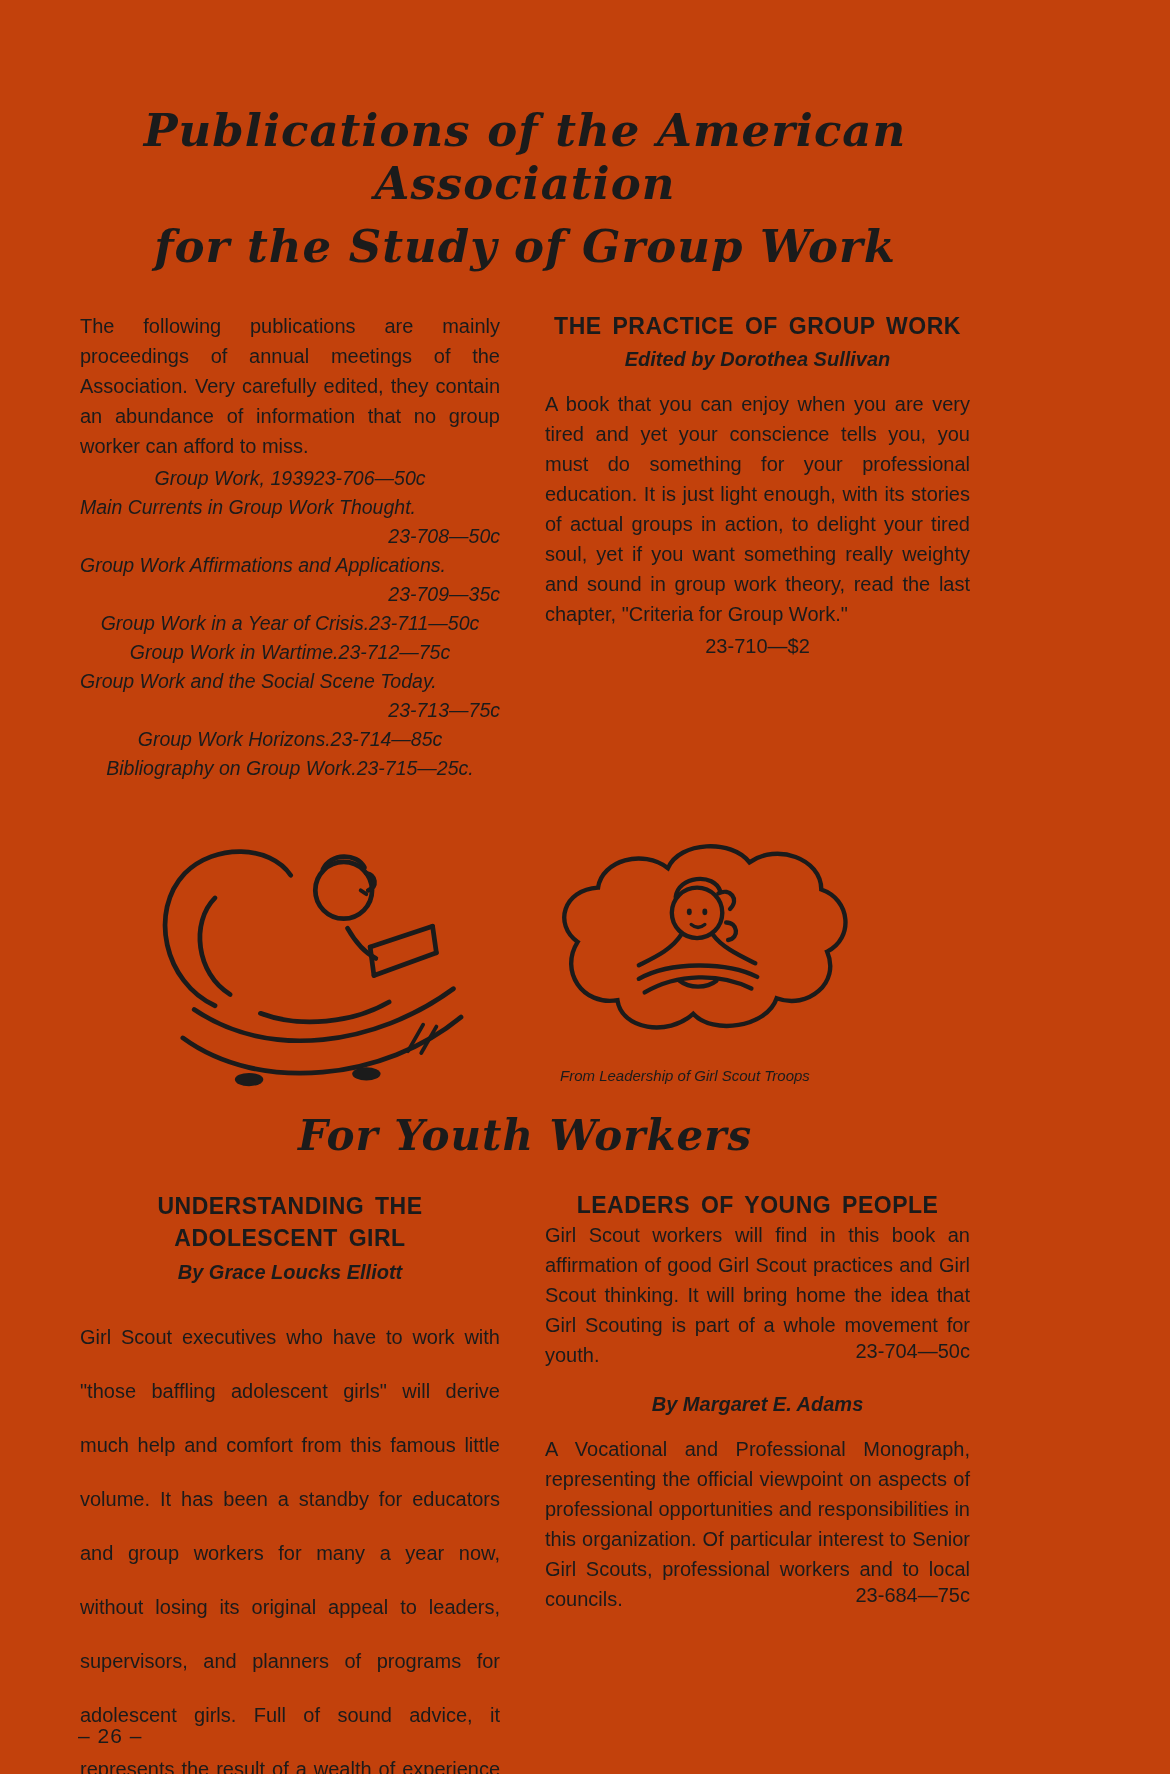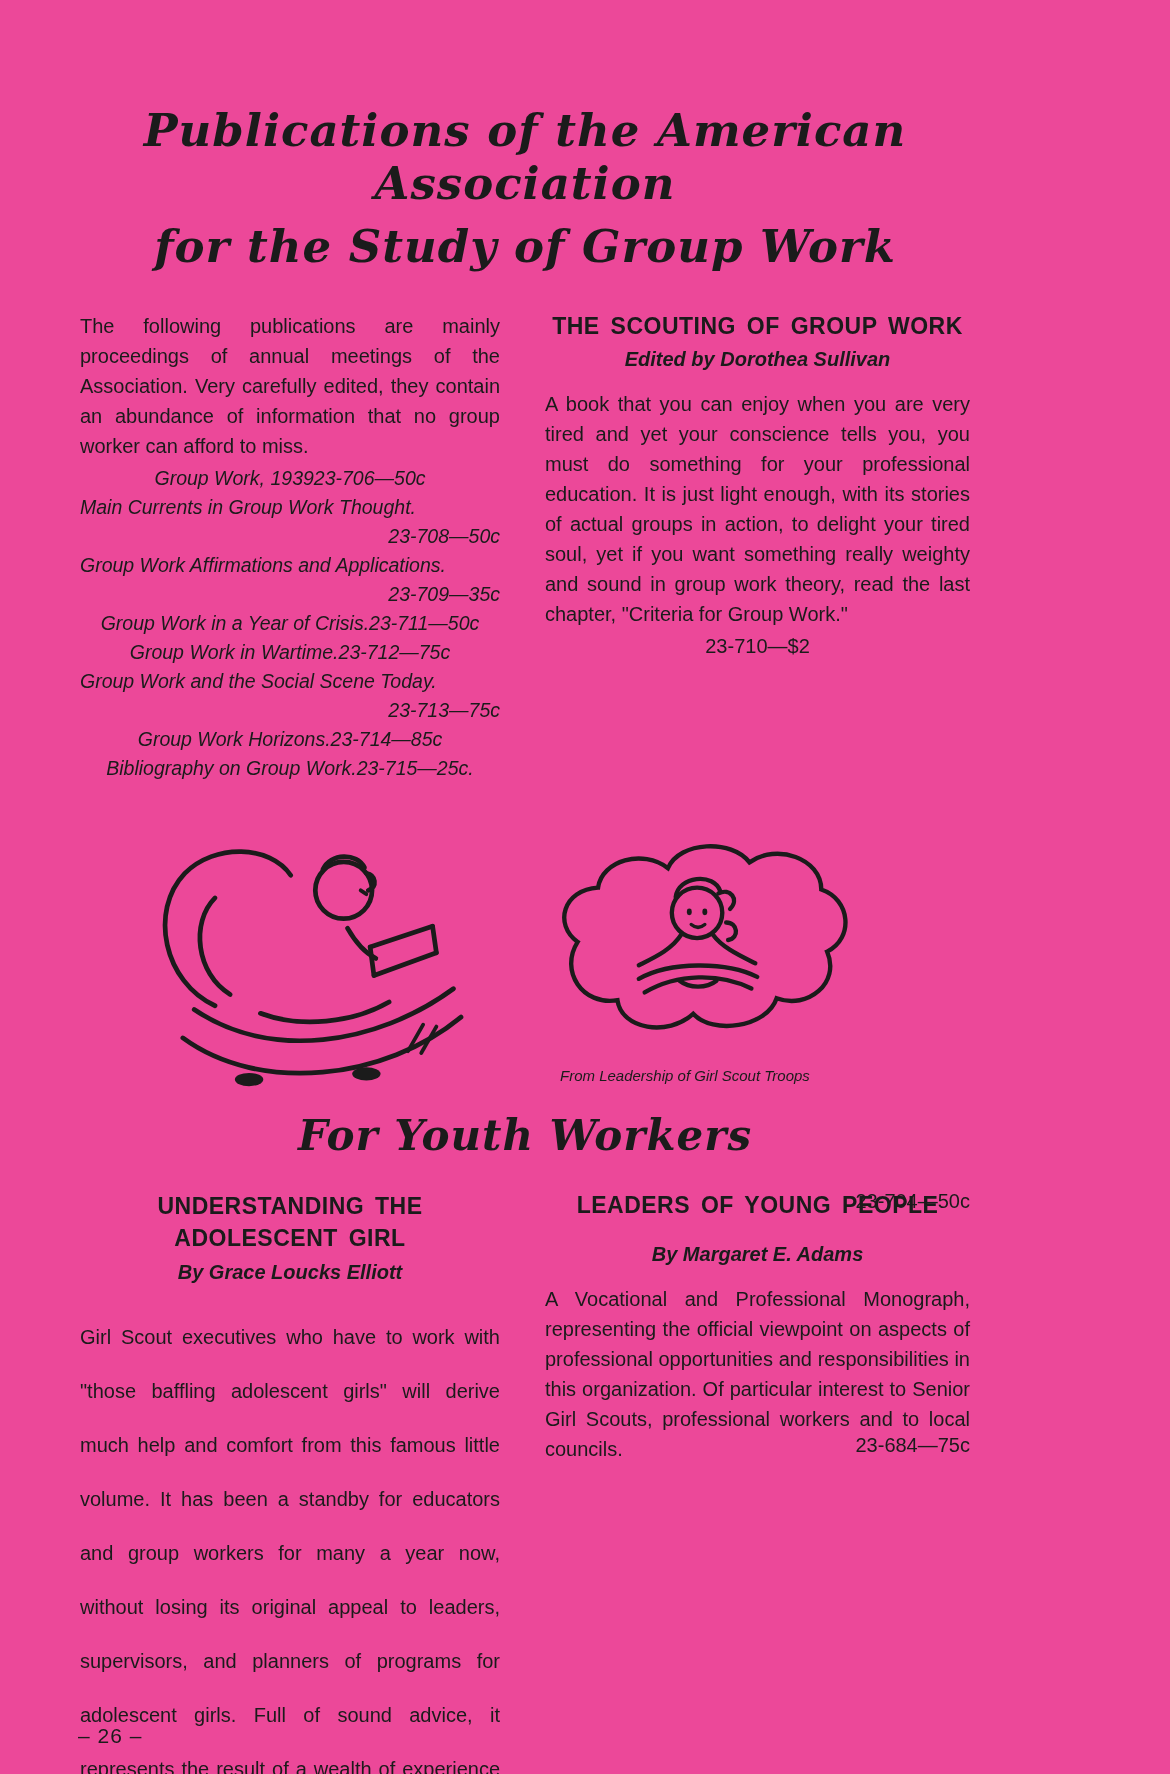--- a/index.html
+++ b/index.html
@@ -3,21 +3,21 @@
 <meta charset="utf-8">
 <style>
   * { box-sizing: border-box; }
   html, body { margin: 0; padding: 0; }
   body { background: #d8d6d0; }
 
   .page {
     width: 1170px;
     height: 1774px;
     margin: 0 auto;
-    background: #ec4899;
+    background: #c2410c;
     color: #1b1b1b;
     font-family: "Liberation Sans", sans-serif;
     position: relative;
     overflow: hidden;
   }
 
   .content { width: 890px; margin-left: 80px; }
 
   .main-title {
     font-family: "DejaVu Serif", serif;
@@ -145,21 +145,21 @@
             <span class="pub-code">23-714—85c</span>
           </div>
           <div class="pub-item inline">
             <span class="pub-title">Bibliography on Group Work.</span>
             <span class="pub-code">23-715—25c.</span>
           </div>
         </div>
       </div>
 
       <div class="col-r">
-        <h2 class="sec-heading">THE SCOUTING OF GROUP WORK</h2>
+        <h2 class="sec-heading">THE PRACTICE OF GROUP WORK</h2>
         <div class="sec-byline">Edited by Dorothea Sullivan</div>
         <p class="body-text">A book that you can enjoy when you are very tired and yet your conscience tells you, you must do something for your professional education. It is just light enough, with its stories of actual groups in action, to delight your tired soul, yet if you want something really weighty and sound in group work theory, read the last chapter, "Criteria for Group Work."</p>
         <div class="price-right">23-710—$2</div>
       </div>
 
     </div>
 
     <div class="illus-row">
 
       <div class="illus-left">
@@ -223,20 +223,21 @@
         </h2>
         <div class="sec-byline">By Grace Loucks Elliott</div>
         <p class="body-text wide-lines">Girl Scout executives who have to work with "those baffling adolescent girls" will derive much help and comfort from this famous little volume. It has been a standby for educators and group workers for many a year now, without losing its original appeal to leaders, supervisors, and planners of programs for adolescent girls. Full of sound advice, it represents the result of a wealth of experience and keen observation.</p>
         <div class="price-center">23-703—$1.50</div>
       </div>
 
       <div class="col-r">
 
         <div class="section-1">
           <h2 class="sec-heading">LEADERS OF YOUNG PEOPLE</h2>
+          <p class="body-text r-body">Girl Scout workers will find in this book an affirmation of good Girl Scout practices and Girl Scout thinking. It will bring home the idea that Girl Scouting is part of a whole movement for youth.</p>
           <div class="price-pull">23-704—50c</div>
         </div>
 
         <div class="section-2">
           <div class="sec-byline">By Margaret E. Adams</div>
           <p class="body-text r-body">A Vocational and Professional Monograph, representing the official viewpoint on aspects of professional opportunities and responsibilities in this organization. Of particular interest to Senior Girl Scouts, professional workers and to local councils.</p>
           <div class="price-pull">23-684—75c</div>
         </div>
 
       </div>

